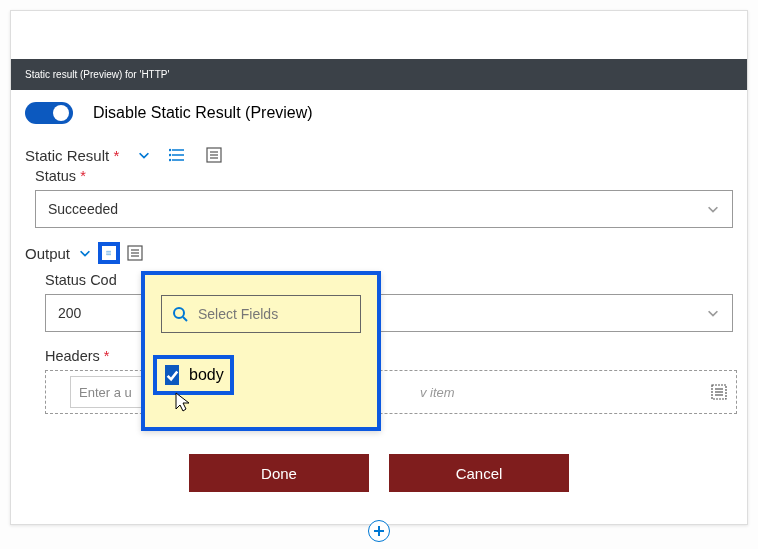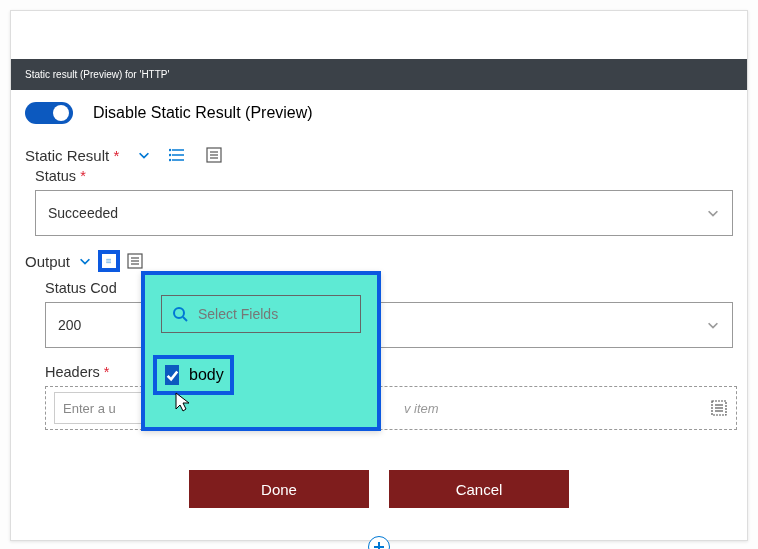--- a/index.html
+++ b/index.html
@@ -13,32 +13,32 @@
   .section-row { display:flex; align-items:center; gap:18px; margin-bottom: 4px; }
   .section-label { font-size: 15px; color:#333; }
   .req { color:#d23; }
   .icon { width:18px; height:18px; display:inline-flex; align-items:center; justify-content:center; }
   .chevron { width:14px; height:14px; }
   .chevron svg { stroke:#0078d4; stroke-width:2; fill:none; }
   .list-icon svg { stroke:#0078d4; stroke-width:1.5; fill:none; }
   .json-icon svg { stroke:#555; stroke-width:1.2; fill:none; }
   .sub { padding-left: 10px; }
   .field-label { font-size:14.5px; color:#333; margin-bottom:6px; }
-  .select-box { width: 100%; border:1px solid #999; height:46px; display:flex; align-items:center; justify-content:space-between; padding: 0 12px; font-size:14px; color:#333; background:#fff; cursor:pointer; }
+  .select-box { width: 100%; border:1px solid #999; height:38px; display:flex; align-items:center; justify-content:space-between; padding: 0 12px; font-size:14px; color:#333; background:#fff; cursor:pointer; }
   .row-s { display:flex; align-items:center; gap:8px; margin-left:-10px; margin-bottom:10px; }
   .highlight-box { outline: 4px solid #0c59e0; outline-offset:-2px; }
-  .dropdown-panel { position:absolute; top:260px; left:130px; width:240px; height:160px; background:#5eead4; border:4px solid #0c59e0; padding:20px 12px; box-shadow: 0 2px 6px rgba(0,0,0,0.15); z-index:5; }
+  .dropdown-panel { position:absolute; top:260px; left:130px; width:240px; height:160px; background:#fef9c3; border:4px solid #0c59e0; padding:20px 12px; box-shadow: 0 2px 6px rgba(0,0,0,0.15); z-index:5; }
   .search-box { width: 200px; height: 38px; border:1px solid #666; display:flex; align-items:center; padding:0 10px; gap:10px; margin:0 auto; }
   .search-box svg { stroke:#0078d4; stroke-width:2; fill:none; }
   .search-box span { color:#777; font-size:14px; }
   .cb-row { margin-top:26px; display:flex; align-items:center; gap:10px; outline:4px solid #0c59e0; padding:6px 8px; width:73px; }
   .cb { width:20px; height:20px; background:#0c59bf; display:flex; align-items:center; justify-content:center; }
   .cb svg { stroke:#fff; stroke-width:3; fill:none; }
   .cursor { position:absolute; top:380px; left:162px; z-index:6; }
-  .headers-box { border:1px dashed #999; height:44px; width:692px; margin-top:6px; display:flex; align-items:center; padding:0 8px; position:relative; }
+  .headers-box { border:1px dashed #999; height:44px; width:692px; margin-top:6px; display:flex; align-items:center; padding:0 24px; position:relative; }
   .headers-inner { border:1px solid #ccc; height:32px; width:310px; display:flex; align-items:center; padding:0 8px; font-size:13px; color:#888; }
   .hv { color:#999; font-size:13px; margin-left: 8px; }
   .json-right { position:absolute; right:8px; }
   .buttons { display:flex; gap:20px; justify-content:center; padding: 24px 0 20px 0; }
   .btn { width:180px; height:38px; display:flex; align-items:center; justify-content:center; font-size:15px; color:#fff; background:#7f1d1d; cursor:pointer; border:none; }
   .field-block { margin-bottom: 16px; }
   .bottom-handle { position:absolute; bottom:-18px; left:50%; transform:translateX(-50%); width:22px; height:22px; border:1px solid #0078d4; border-radius:50%; background:#fff; display:flex; align-items:center; justify-content:center; }
   .bottom-handle svg { stroke:#0078d4; stroke-width:2; fill:none; }
 </style>
 </head>

